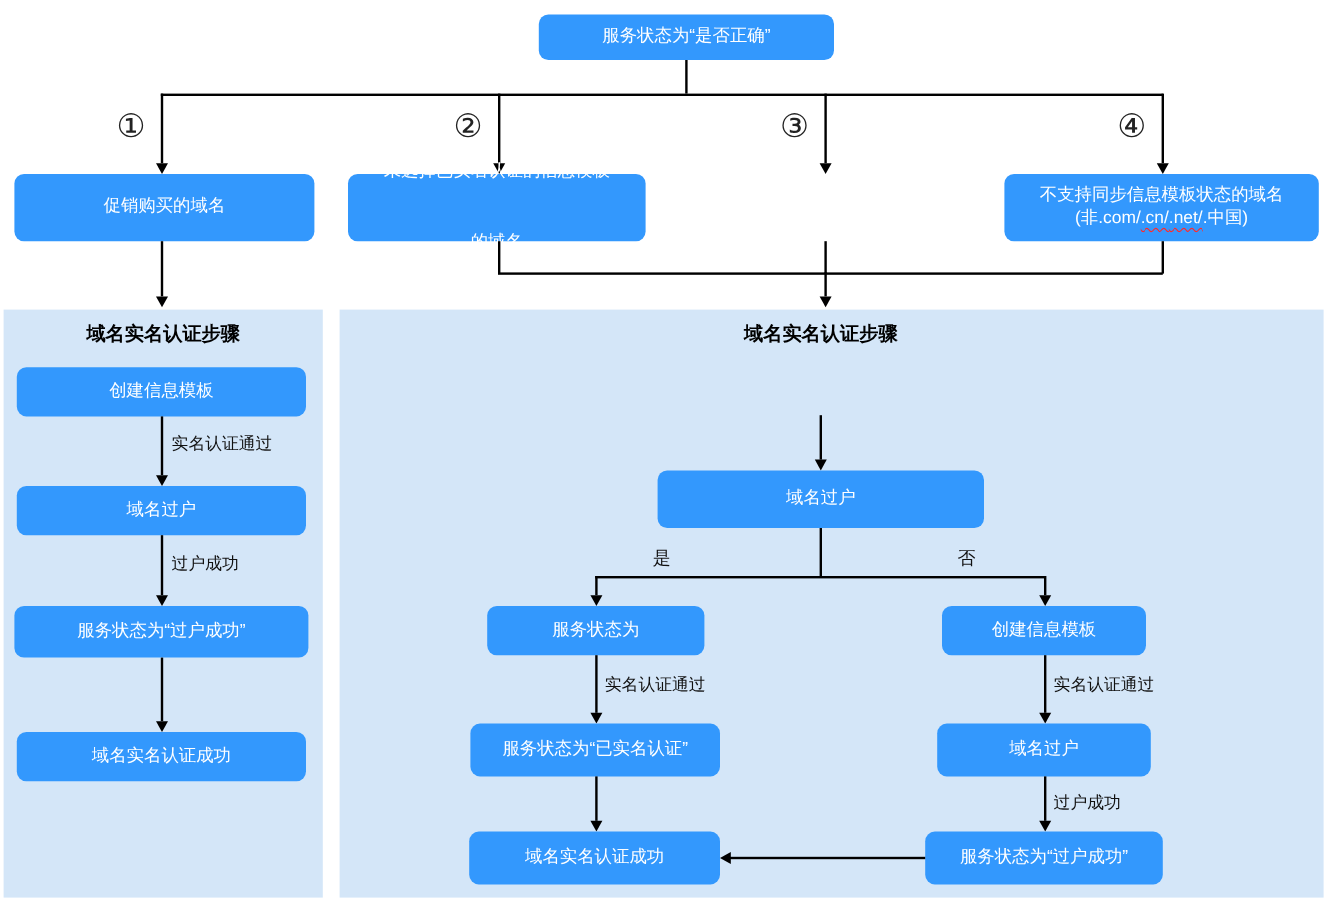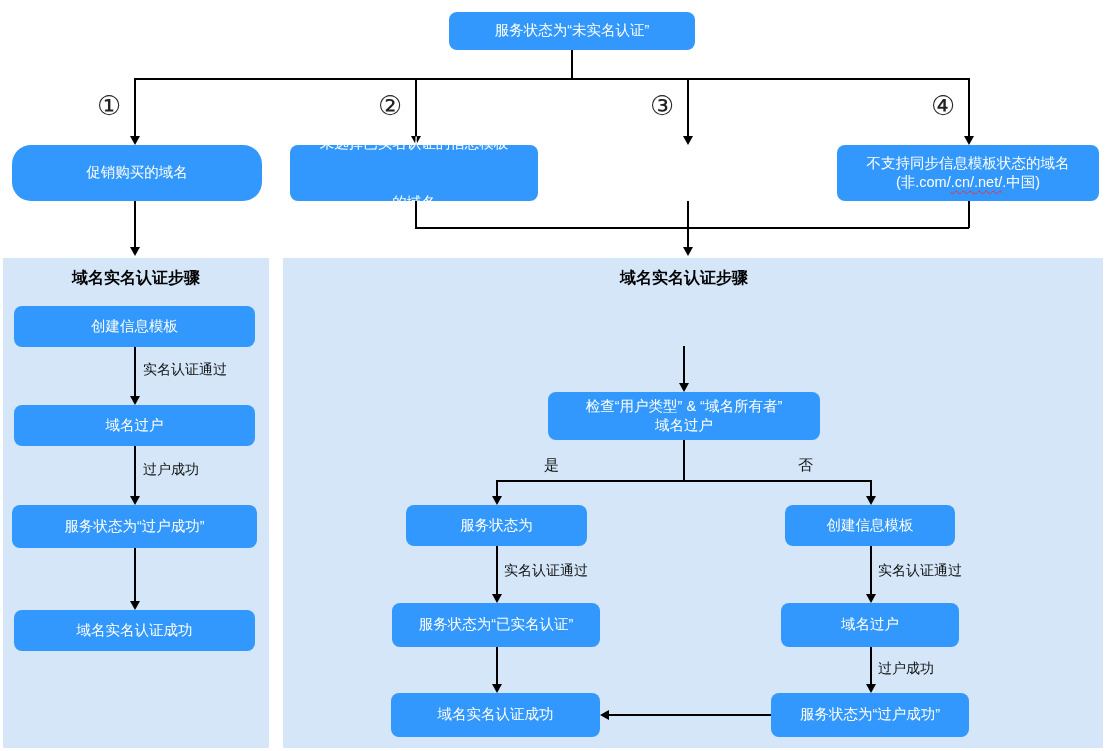--- a/index.html
+++ b/index.html
@@ -43,40 +43,40 @@
     text-decoration:underline wavy var(--squiggle);
     text-decoration-thickness:1px; text-underline-offset:3px;
   }
 </style>
 </head>
 <body>
 
 <div class="stage" style="--box-blue: #3398fd; --panel-blue: #d4e6f8; --line: #000000; --squiggle: #ff2a2a;">
 
   <div class="node" style="left:449px; top:12px; width:246px; height:38px;">
-    <span>服务状态为“未实名认证”</span>
+    <span>服务状态为“是否正确”</span>
   </div>
 
   <div class="vline" style="left:571px; top:50px; height:28px;"></div>
   <div class="hline" style="left:134px; top:78px; width:835px;"></div>
   <div class="vline" style="left:134px; top:78px; height:58px;"></div>
   <div class="vline" style="left:415px; top:78px; height:58px;"></div>
   <div class="vline" style="left:687px; top:78px; height:58px;"></div>
   <div class="vline" style="left:968px; top:78px; height:58px;"></div>
   <div class="arr-d" style="left:130px; top:136px;"></div>
   <div class="arr-d" style="left:411px; top:136px;"></div>
   <div class="arr-d" style="left:683px; top:136px;"></div>
   <div class="arr-d" style="left:964px; top:136px;"></div>
 
   <div class="circ" style="left:97px; top:92px;">①</div>
   <div class="circ" style="left:378px; top:92px;">②</div>
   <div class="circ" style="left:650px; top:92px;">③</div>
   <div class="circ" style="left:931px; top:92px;">④</div>
 
-  <div class="node" style="left:12px; top:145px; width:250px; height:56px;border-radius:19px;">
+  <div class="node" style="left:12px; top:145px; width:250px; height:56px;">
     <span>促销购买的域名</span>
   </div>
 
   <div class="node" style="left:290px; top:145px; width:248px; height:56px;gap:40px;">
     <span>未选择已实名认证的信息模板</span>
     <span>的域名</span>
   </div>
 
 
   <div class="node" style="left:837px; top:145px; width:262px; height:56px;">
@@ -122,21 +122,20 @@
   <div class="node" style="left:14px; top:610px; width:241px; height:41px;">
     <span>域名实名认证成功</span>
   </div>
 
   <div class="panel-title" style="left:564px; top:268px; width:240px;">域名实名认证步骤</div>
 
   <div class="vline" style="left:683px; top:346px; height:37px;"></div>
   <div class="arr-d" style="left:679px; top:383px;"></div>
 
   <div class="node" style="left:548px; top:392px; width:272px; height:48px;">
-    <span>检查“用户类型” &amp; “域名所有者”</span>
     <span>域名过户</span>
   </div>
 
   <div class="vline" style="left:683px; top:440px; height:40px;"></div>
   <div class="hline" style="left:496px; top:480px; width:375px;"></div>
   <div class="branch-label" style="left:544px; top:456px;">是</div>
   <div class="branch-label" style="left:798px; top:456px;">否</div>
   <div class="vline" style="left:496px; top:480px; height:16px;"></div>
   <div class="arr-d" style="left:492px; top:496px;"></div>
   <div class="vline" style="left:870px; top:480px; height:16px;"></div>

